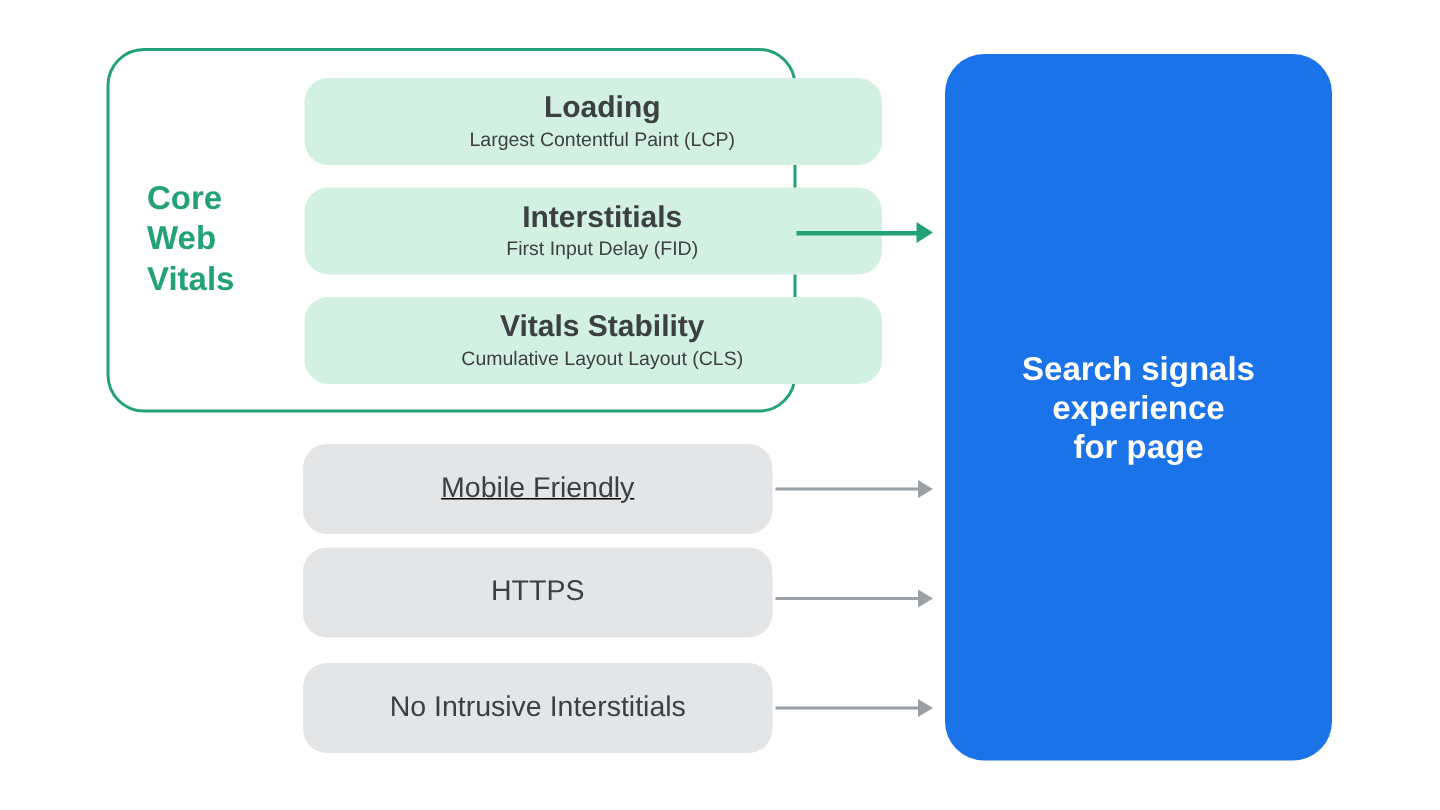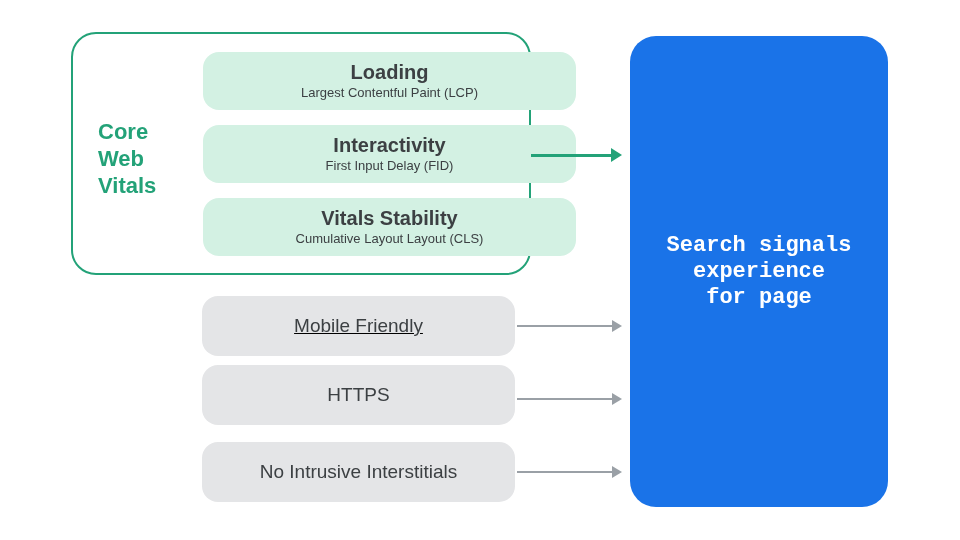--- a/index.html
+++ b/index.html
@@ -43,20 +43,21 @@
     position: absolute;
     left: 203px;
     width: 373px;
     height: 58px;
     background: #d3f1e3;
     border-radius: 16px;
     display: flex;
     flex-direction: column;
     align-items: center;
     justify-content: center;
+    padding-left: 12px;
   }
   .vital-card.v0 { top: 52px; }
   .vital-card.v1 { top: 125px; }
   .vital-card.v2 { top: 198px; }
   .vital-title {
     font-size: 20px;
     line-height: 23px;
     font-weight: 600;
     color: #3c4043;
   }
@@ -103,21 +104,20 @@
     align-items: center;
     justify-content: center;
   }
   .result-text {
     width: 190px;
     text-align: center;
     font-size: 22px;
     line-height: 26px;
     font-weight: 700;
     color: #ffffff;
-    font-family: Liberation Mono, monospace;
   }
 
   
   .arrow-line {
     position: absolute;
     background: #9aa0a6;
     height: 2px;
   }
   .arrow-head {
     position: absolute;
@@ -151,21 +151,21 @@
 <div class="canvas">
 
   <div class="cwv-group"></div>
   <div class="cwv-label">Core Web Vitals</div>
 
   <div class="vital-card v0">
     <div class="vital-title">Loading</div>
     <div class="vital-subtitle">Largest Contentful Paint (LCP)</div>
   </div>
   <div class="vital-card v1">
-    <div class="vital-title">Interactivity</div>
+    <div class="vital-title">Interstitials</div>
     <div class="vital-subtitle">First Input Delay (FID)</div>
   </div>
   <div class="vital-card v2">
     <div class="vital-title">Vitals Stability</div>
     <div class="vital-subtitle">Cumulative Layout Layout (CLS)</div>
   </div>
 
   <div class="arrow-green">
     <div class="arrow-line green-line"></div>
     <div class="arrow-head green-head"></div>

